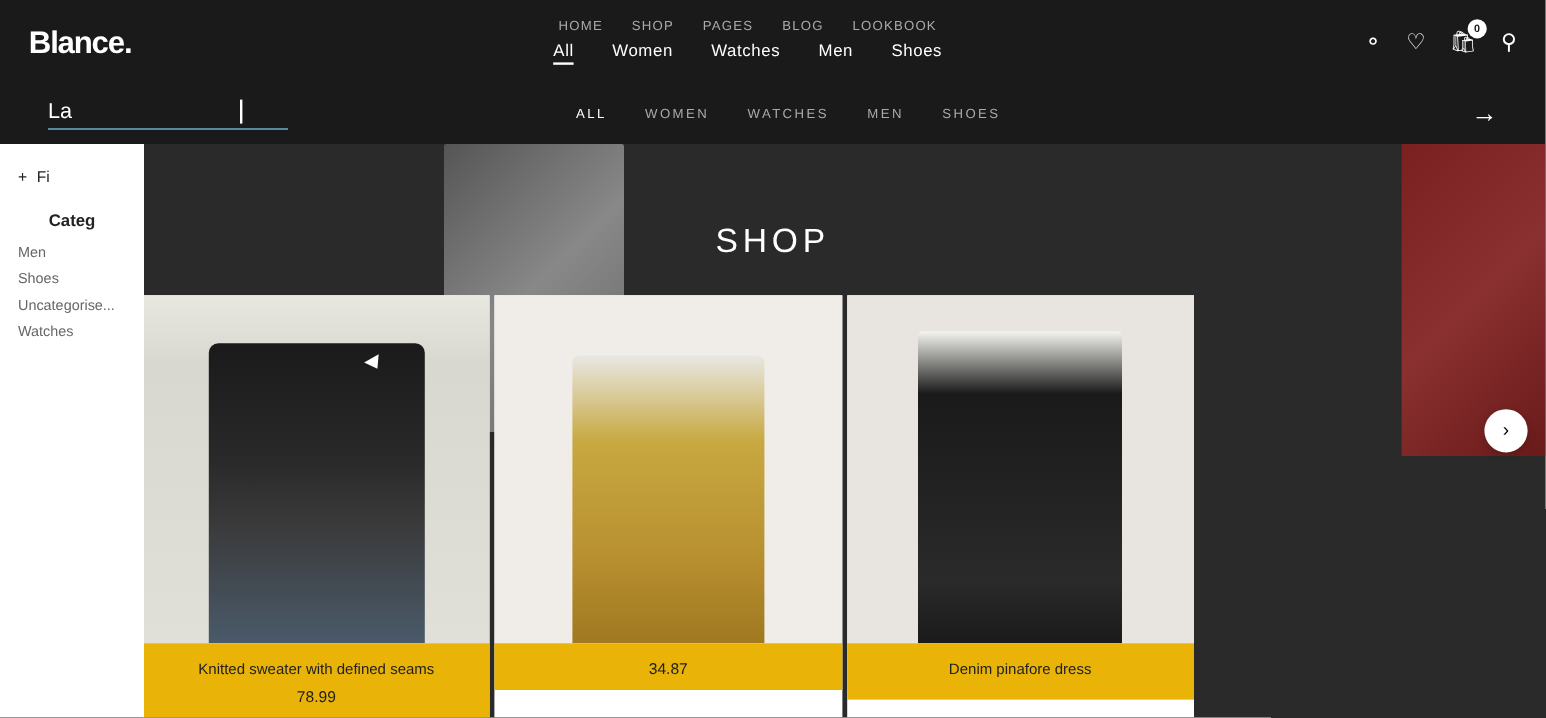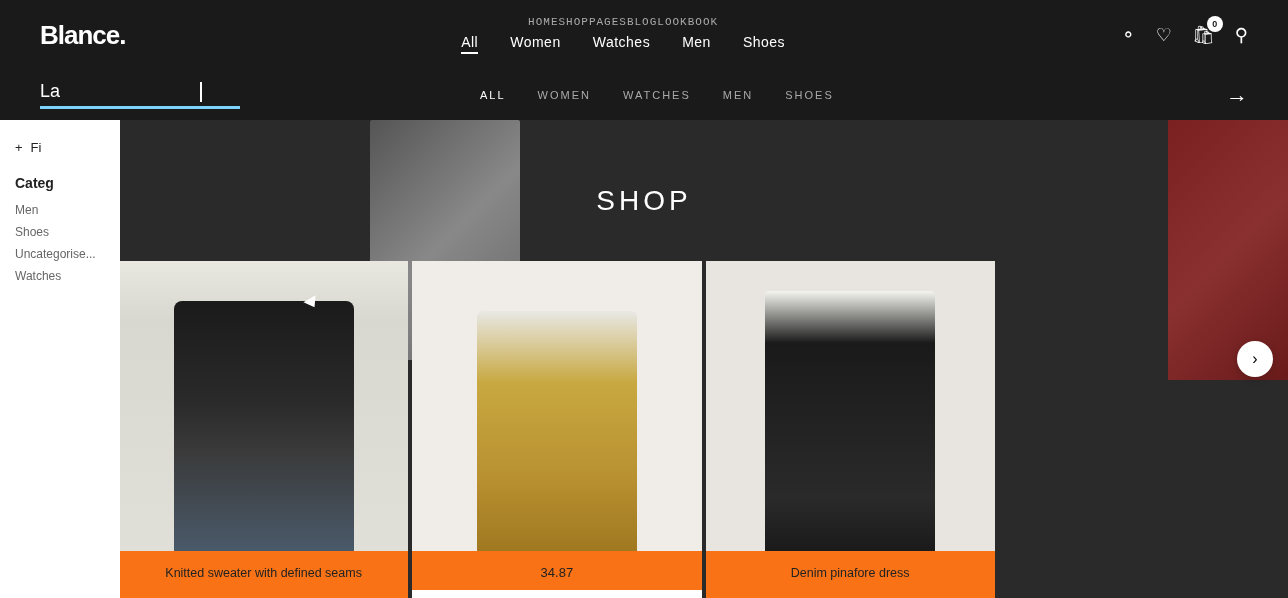--- a/index.html
+++ b/index.html
@@ -5,43 +5,43 @@
     * { margin: 0; padding: 0; box-sizing: border-box; }
     body { font-family: 'Arial', sans-serif; background: #fff; overflow: hidden; width: 1288px; height: 598px; }
 
     
     .top-nav {
       background: #1a1a1a;
       height: 70px;
       display: flex;
       align-items: center;
       justify-content: space-between;
-      padding: 0 40px;
+      padding: 0 24px;
       position: relative;
       z-index: 100;
     }
     .logo {
       font-size: 26px;
       font-weight: 700;
       color: #fff;
       letter-spacing: -1px;
     }
     .main-nav {
       display: flex;
       flex-direction: column;
       align-items: center;
     }
     .nav-top-links {
       display: flex;
+      gap: 24px;
       font-size: 11px;
       color: #aaa;
       letter-spacing: 1px;
       margin-bottom: 6px;
       text-transform: uppercase;
-      font-family: Liberation Mono, monospace;
     }
     .nav-top-links span { cursor: pointer; }
     .nav-bottom-links {
       display: flex;
       gap: 32px;
       font-size: 14px;
       color: #fff;
       letter-spacing: 0.5px;
     }
     .nav-bottom-links span { cursor: pointer; }
@@ -82,21 +82,21 @@
       height: 50px;
       display: flex;
       align-items: center;
       padding: 0 40px;
       position: relative;
       z-index: 99;
     }
     .search-input-wrapper {
       display: flex;
       align-items: center;
-      border-bottom: 3px solid #7dd3fc;
+      border-bottom: 1px solid #7dd3fc;
       padding-bottom: 4px;
       width: 200px;
     }
     .search-input {
       background: transparent;
       border: none;
       outline: none;
       color: #fff;
       font-size: 18px;
       width: 160px;
@@ -212,21 +212,21 @@
     }
     .product-image {
       width: 100%;
       height: 290px;
       overflow: hidden;
       position: relative;
     }
     .product-info {
       padding: 14px 10px 10px;
       text-align: center;
-      background: #f97316;
+      background: #eab308;
     }
     .product-name {
       font-size: 12.5px;
       color: #222;
       font-weight: 400;
       line-height: 1.4;
       margin-bottom: 6px;
     }
     .product-price {
       font-size: 13px;
@@ -334,20 +334,21 @@
       font-size: 13px;
       color: #222;
       margin-bottom: 20px;
       cursor: pointer;
     }
     .sidebar-title {
       font-size: 14px;
       font-weight: 600;
       color: #222;
       margin-bottom: 12px;
+      text-align: center;
     }
     .sidebar-item {
       font-size: 12px;
       color: #666;
       margin-bottom: 8px;
       cursor: pointer;
     }
 
     
     .grid-arrow {
@@ -441,20 +442,21 @@
   </div>
 
   <div class="product-grid">
 
     <div class="product-card">
       <div class="product-image">
         <div class="img-sweater"></div>
       </div>
       <div class="product-info">
         <div class="product-name">Knitted sweater with defined seams</div>
+        <div class="product-price">78.99</div>
       </div>
     </div>
 
     <div class="product-card">
       <div class="product-image">
         <div class="img-pinafore"></div>
       </div>
       <div class="product-info">
         <div class="product-price">34.87</div>
       </div>

